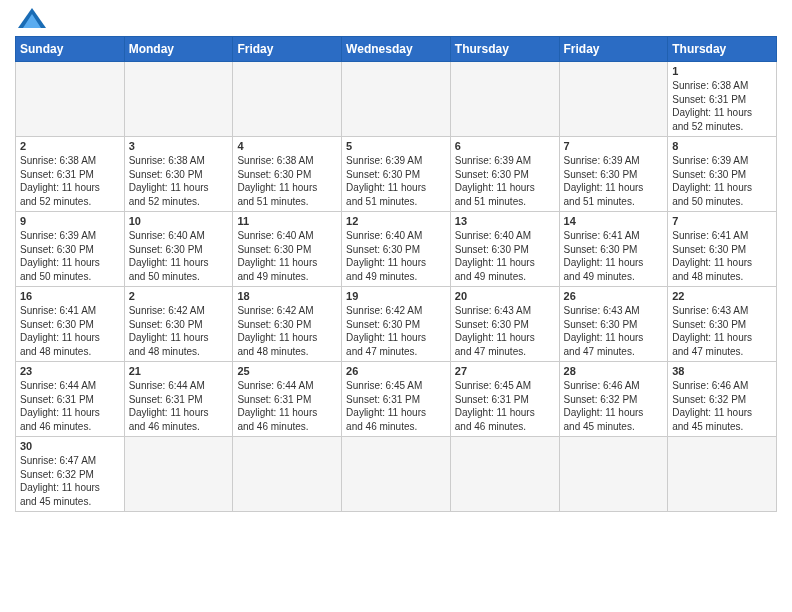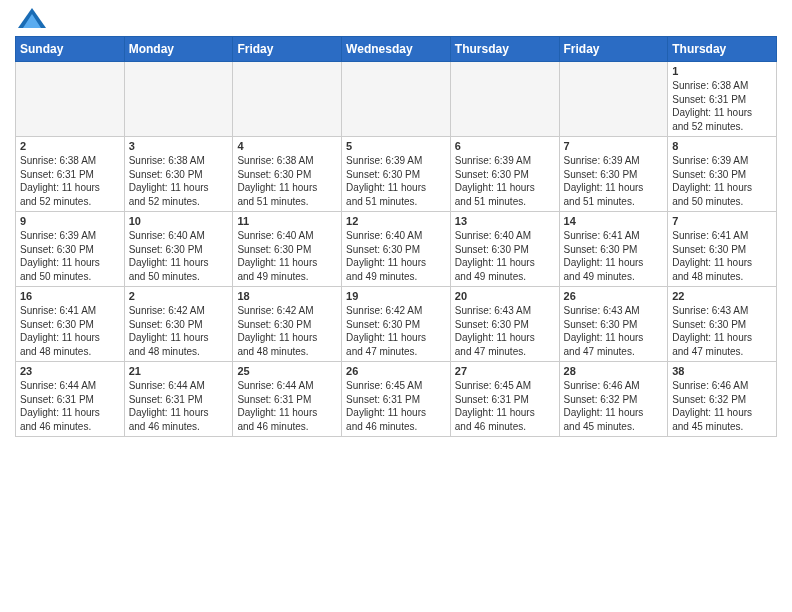--- a/index.html
+++ b/index.html
@@ -349,15 +349,30 @@
 and 45 minutes.</div>
           </td>
           <td>
             <span class="day-number">38</span>
             <div class="day-info" style="white-space: pre-line;">Sunrise: 6:46 AM
 Sunset: 6:32 PM
 Daylight: 11 hours
 and 45 minutes.</div>
           </td>
         </tr>
+        <tr class="last-row">
+          <td>
+            <span class="day-number">30</span>
+            <div class="day-info" style="white-space: pre-line;">Sunrise: 6:47 AM
+Sunset: 6:32 PM
+Daylight: 11 hours
+and 45 minutes.</div>
+          </td>
+          <td class="empty"></td>
+          <td class="empty"></td>
+          <td class="empty"></td>
+          <td class="empty"></td>
+          <td class="empty"></td>
+          <td class="empty"></td>
+        </tr>
       </tbody>
   </table>
 </div>
 
 </body></html>

